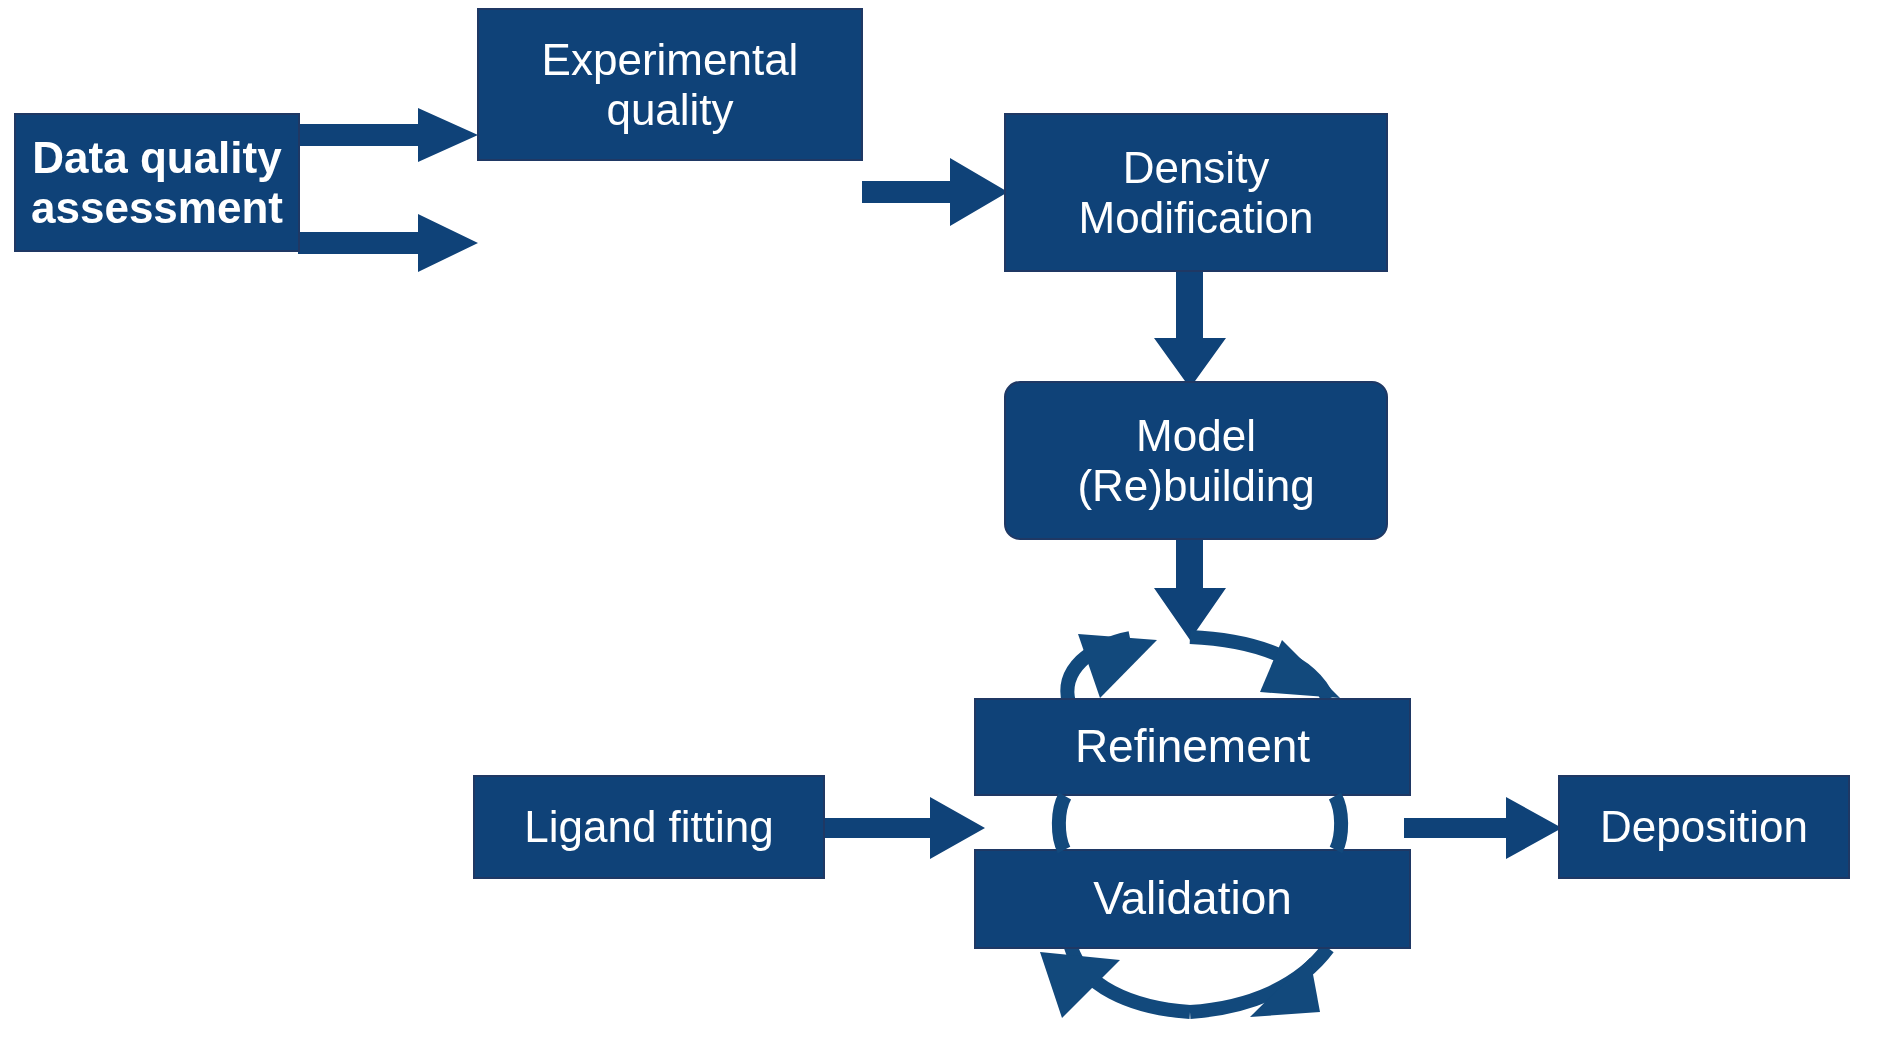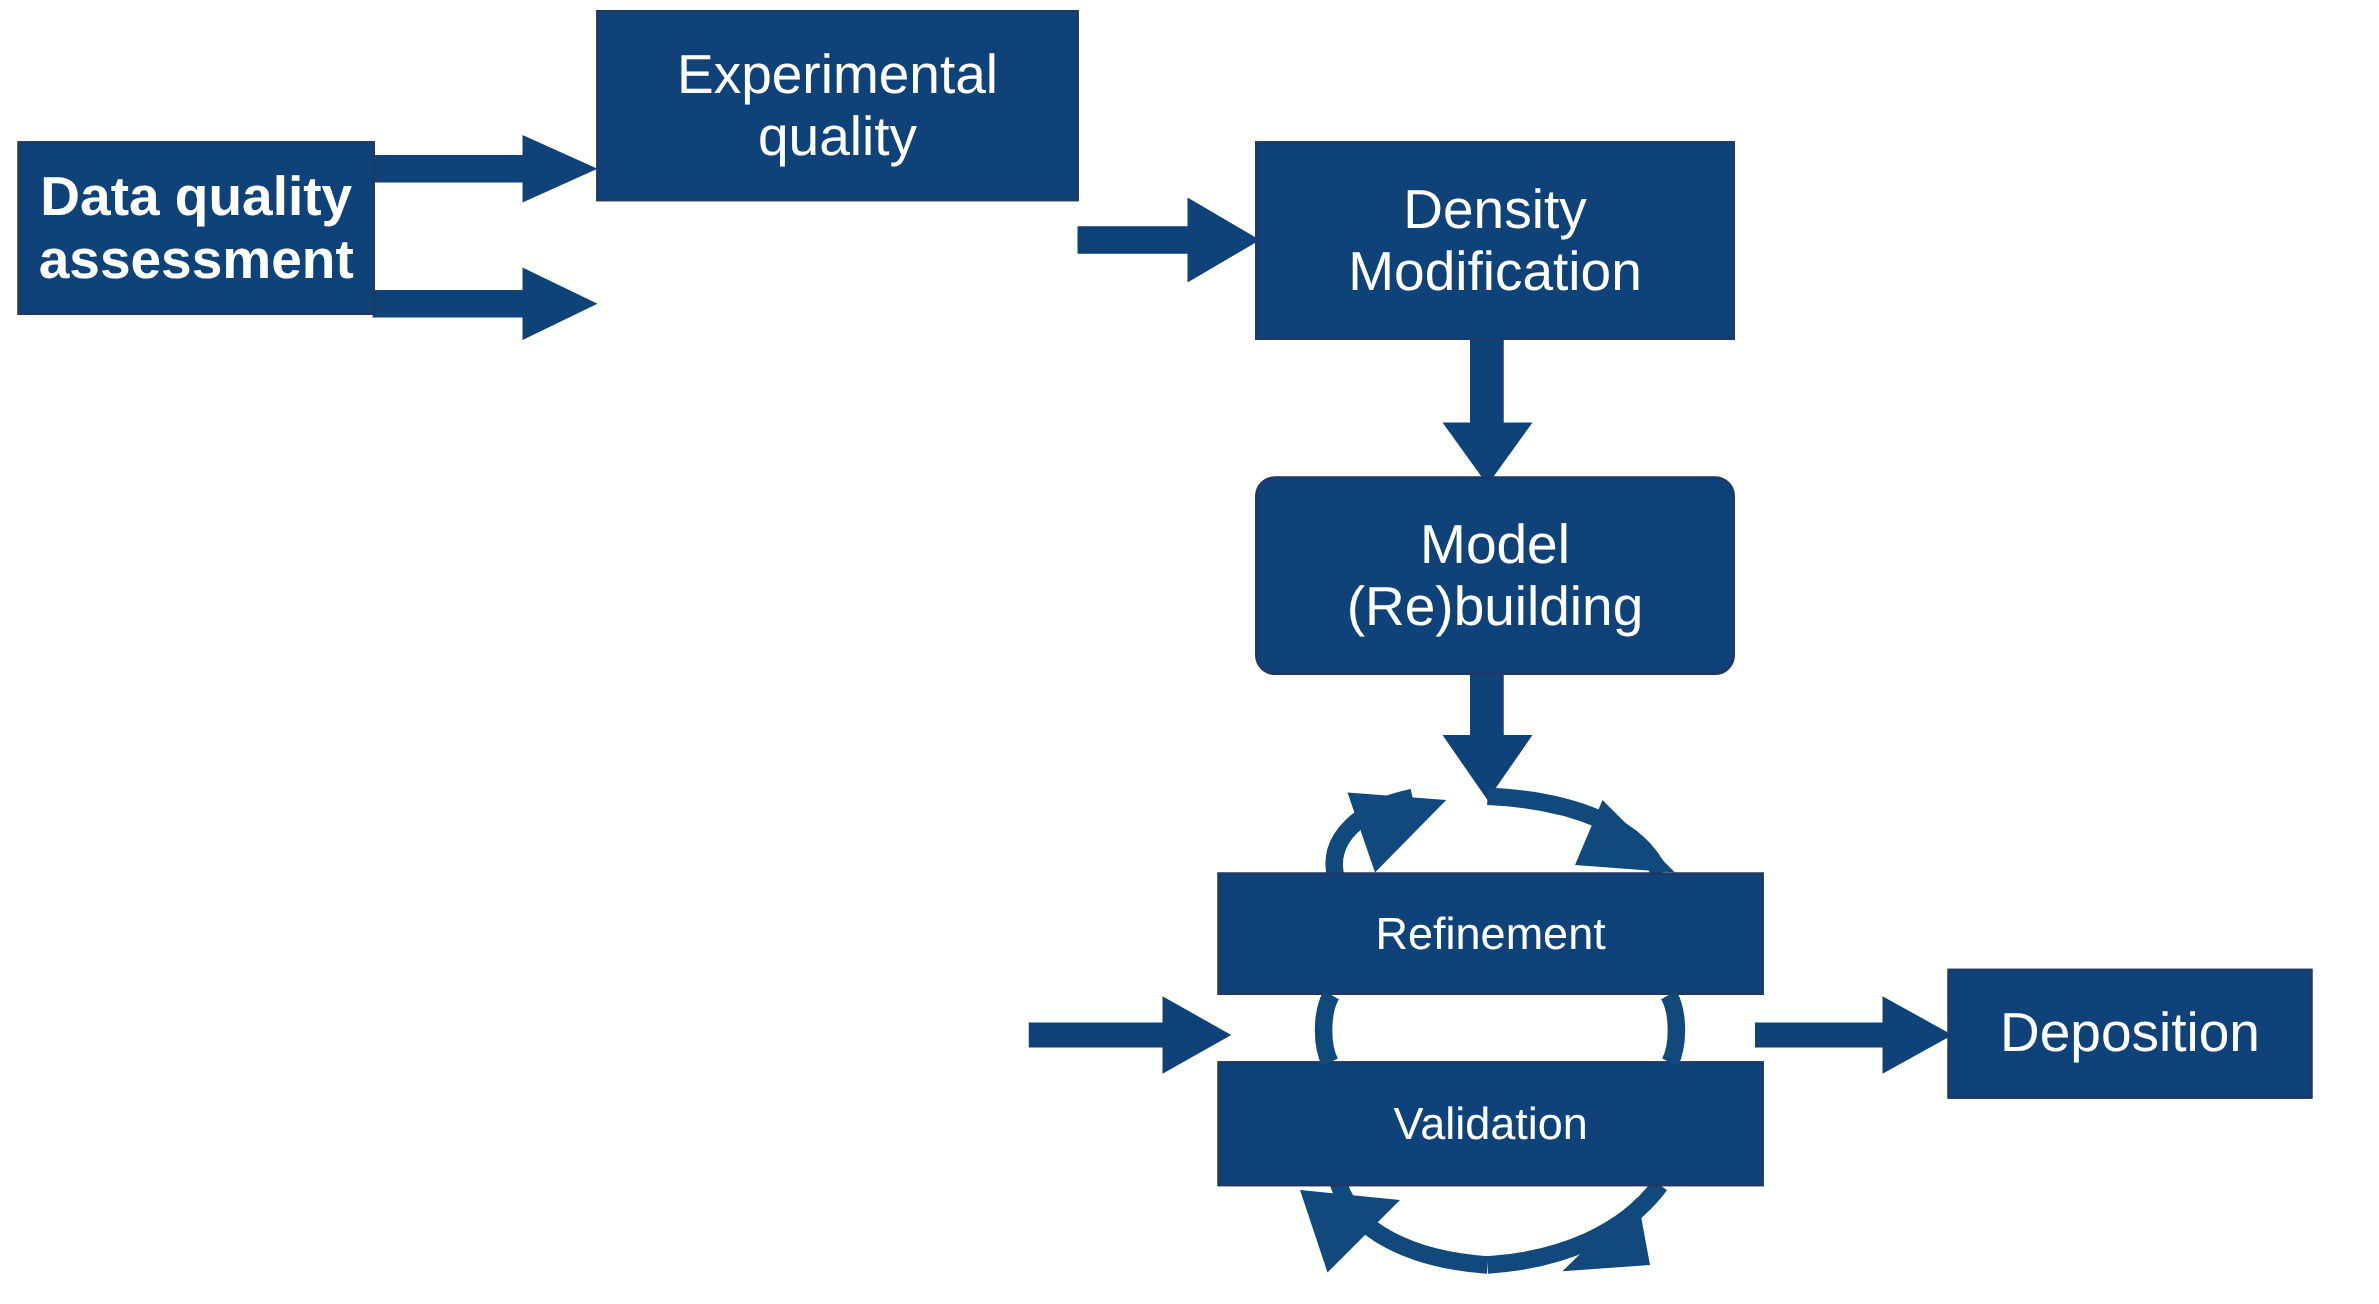--- a/index.html
+++ b/index.html
@@ -29,21 +29,21 @@
     align-items: center;
     justify-content: center;
     text-align: center;
     line-height: 1.12;
     font-size: 44px;
     font-weight: 400;
     letter-spacing: 0px;
     white-space: pre-line;
     z-index: 5;
   }
-  .node-lg { font-size: 36px; }
+  .node-lg { font-size: 46px; }
   svg.layer {
     position: absolute;
     left: 0;
     top: 0;
     width: 1903px;
     height: 1043px;
     z-index: 2;
     overflow: visible;
   }
   svg.layer-top {
@@ -131,16 +131,17 @@
   <div class="node" style="left:1004px; top:113px; width:384px; height:159px;">Density
 Modification</div>
 
   <div class="node" style="left:1004px; top:381px; width:384px; height:159px;border-radius:16px;">Model
 (Re)building</div>
 
   <div class="node node-lg" style="left:974px; top:698px; width:437px; height:98px; z-index:7;">Refinement</div>
 
   <div class="node node-lg" style="left:974px; top:849px; width:437px; height:100px; z-index:7;">Validation</div>
 
+  <div class="node" style="left:473px; top:775px; width:352px; height:104px;">Ligand fitting</div>
 
   <div class="node" style="left:1558px; top:775px; width:292px; height:104px;">Deposition</div>
 
 </div>
 
 </body></html>

